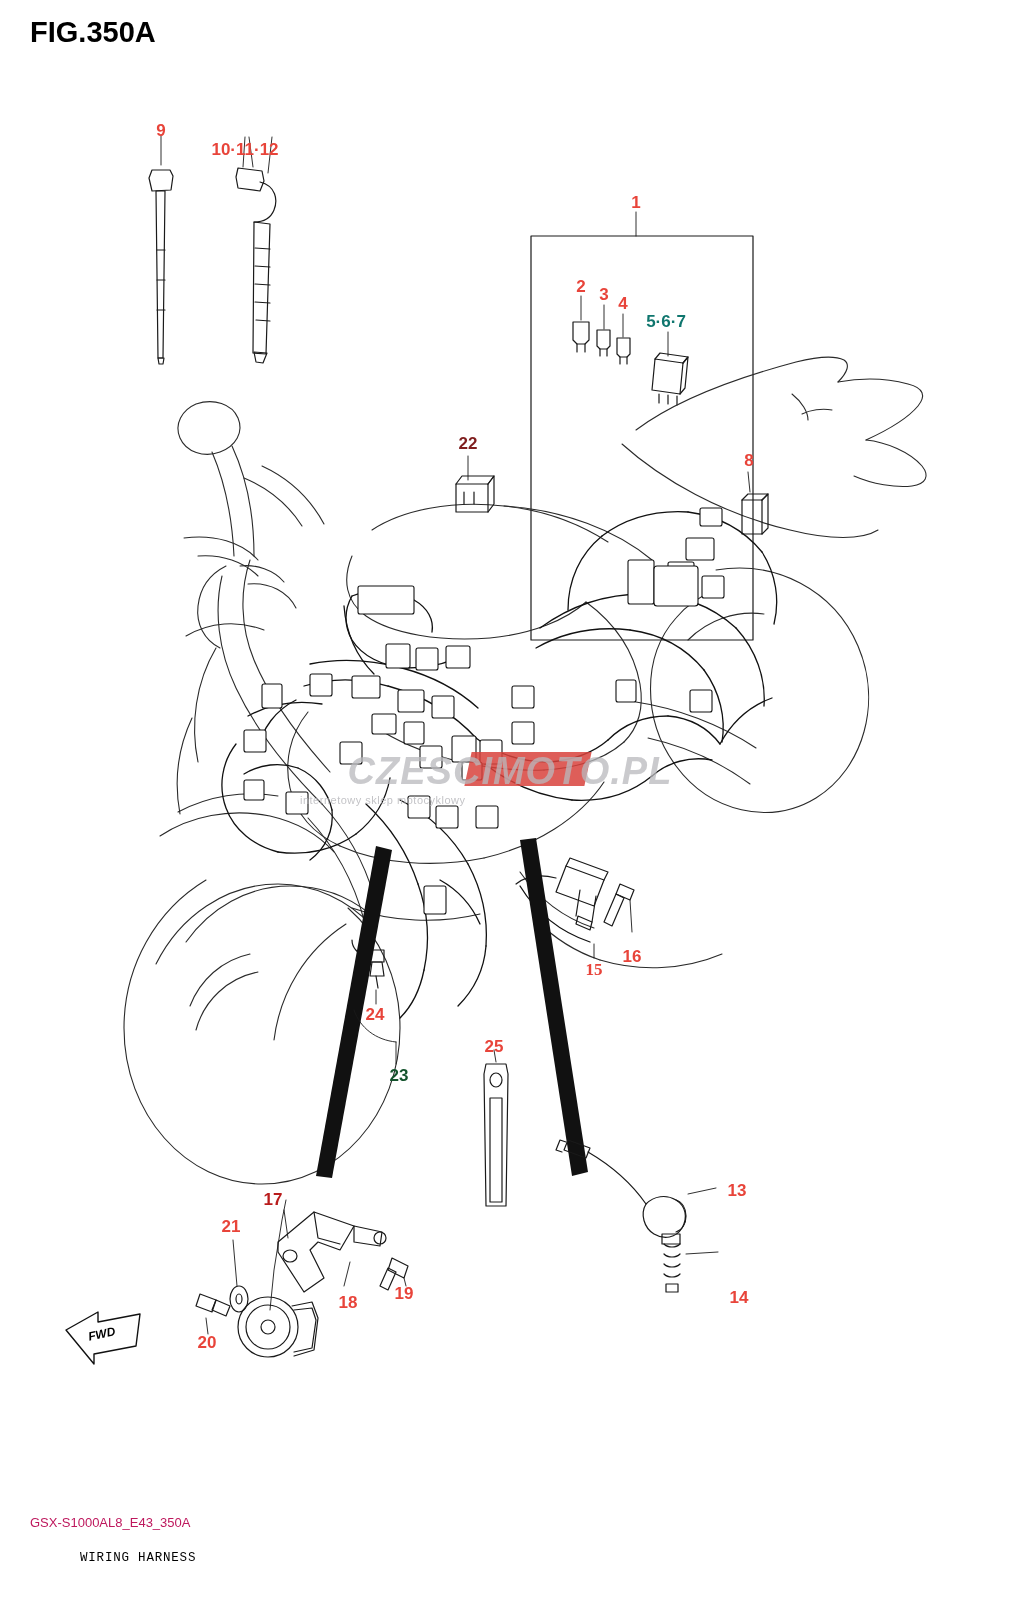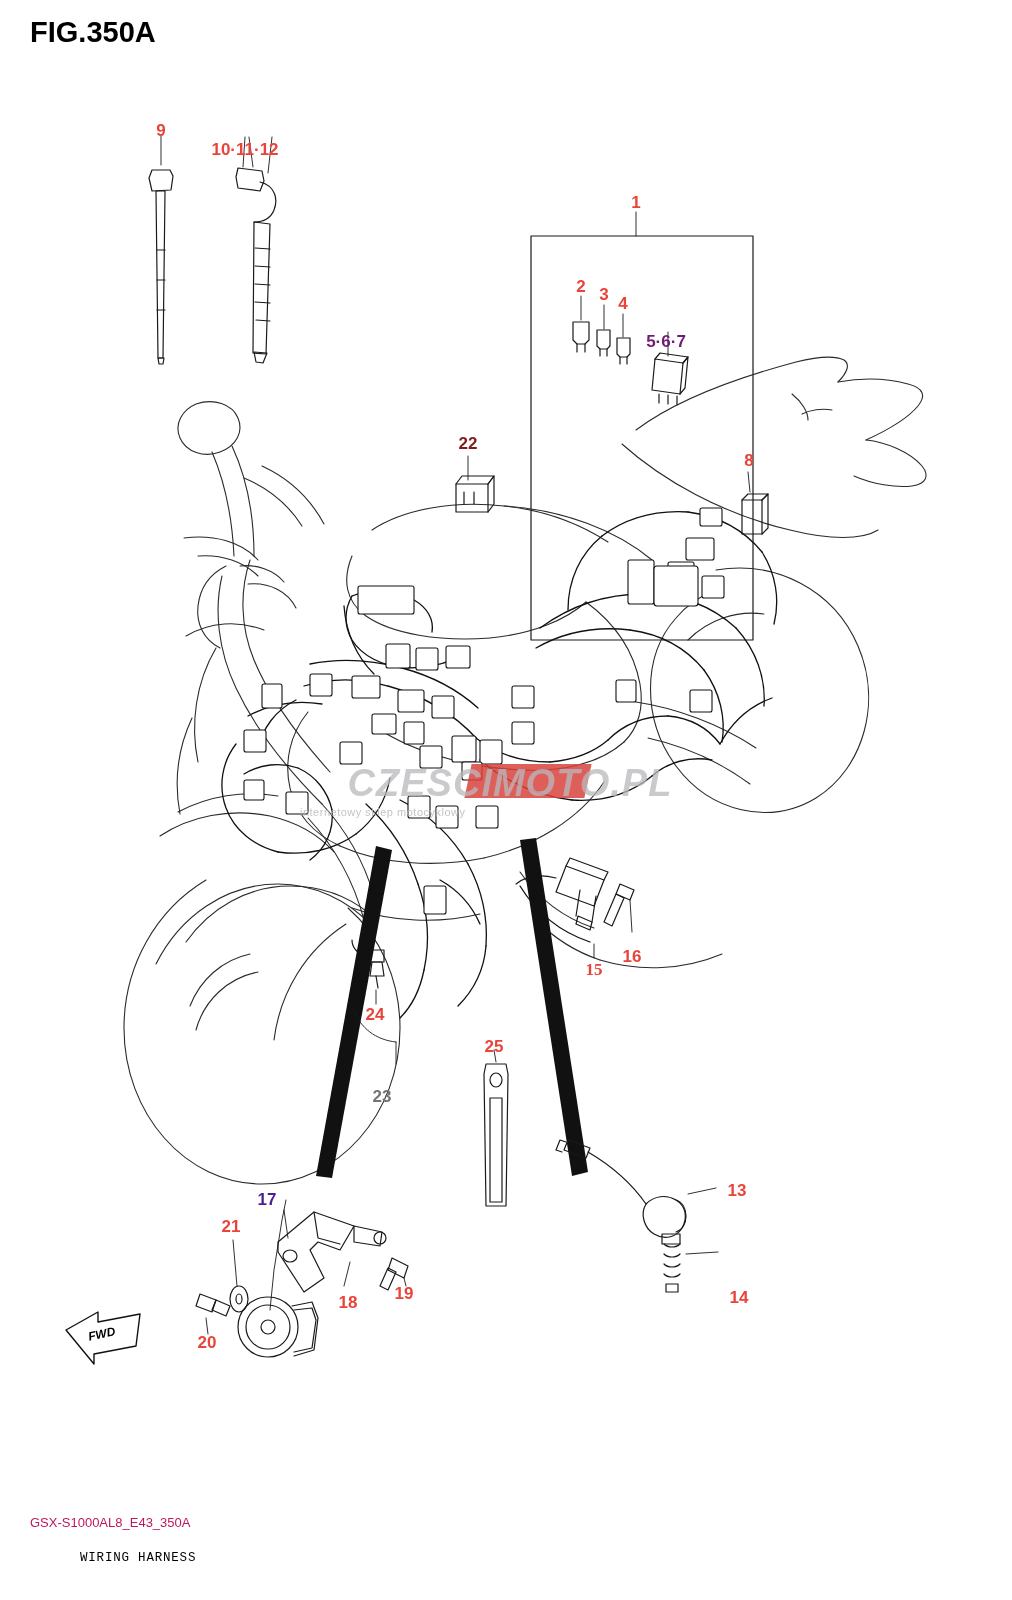--- a/index.html
+++ b/index.html
@@ -61,21 +61,20 @@
     transform: translate(-50%, -50%);
     font-family: "Liberation Sans", sans-serif;
   }
   .watermark {
     position: absolute;
     left: 300px;
     top: 750px;
     width: 420px;
     height: 70px;
     pointer-events: none;
-    margin-top: 12px;
   }
   .wm-text {
     position: absolute;
     left: 0; top: 0;
     width: 420px;
     text-align: center;
     font-size: 38px;
     font-weight: bold;
     font-style: italic;
     letter-spacing: 1px;
@@ -435,31 +434,31 @@
     <div class="wm-sub">internetowy sklep motocyklowy</div>
   </div>
 
   <div id="callout-layer">
       <div class="callout" style="left: 161px; top: 131px; color: rgb(232, 68, 58);">9</div>
       <div class="callout" style="left: 245px; top: 130px; color: rgb(232, 68, 58); margin-top: 20px;">10·11·12</div>
       <div class="callout" style="left: 636px; top: 203px; color: rgb(232, 68, 58);">1</div>
       <div class="callout" style="left: 581px; top: 287px; color: rgb(232, 68, 58);">2</div>
       <div class="callout" style="left: 604px; top: 295px; color: rgb(232, 68, 58);">3</div>
       <div class="callout" style="left: 623px; top: 304px; color: rgb(232, 68, 58);">4</div>
-      <div class="callout" style="left: 666px; top: 322px; color: #701a75; margin-top: 20px;">5·6·7</div>
+      <div class="callout" style="left: 666px; top: 322px; color: #0f766e;">5·6·7</div>
       <div class="callout" style="left: 468px; top: 444px; color: #7f1d1d;">22</div>
       <div class="callout" style="left: 749px; top: 461px; color: rgb(232, 68, 58);">8</div>
       <div class="callout" style="left: 594px; top: 970px; color: rgb(232, 68, 58); font-family: Liberation Serif, serif;">15</div>
       <div class="callout" style="left: 632px; top: 957px; color: rgb(232, 68, 58);">16</div>
       <div class="callout" style="left: 375px; top: 1015px; color: rgb(232, 68, 58);">24</div>
-      <div class="callout" style="left: 382px; top: 1076px; color: #737373; margin-top: 21px;">23</div>
+      <div class="callout" style="left: 399px; top: 1076px; color: #14532d;">23</div>
       <div class="callout" style="left: 494px; top: 1047px; color: rgb(232, 68, 58);">25</div>
       <div class="callout" style="left: 737px; top: 1191px; color: rgb(232, 68, 58);">13</div>
       <div class="callout" style="left: 739px; top: 1298px; color: rgb(232, 68, 58); text-align: center;">14</div>
-      <div class="callout" style="left: 267px; top: 1200px; color: #4c1d95;">17</div>
+      <div class="callout" style="left: 273px; top: 1200px; color: #b91c1c;">17</div>
       <div class="callout" style="left: 231px; top: 1227px; color: rgb(232, 68, 58);">21</div>
       <div class="callout" style="left: 348px; top: 1303px; color: rgb(232, 68, 58); text-align: center;">18</div>
       <div class="callout" style="left: 404px; top: 1294px; color: rgb(232, 68, 58);">19</div>
       <div class="callout" style="left: 207px; top: 1343px; color: rgb(232, 68, 58);">20</div>
     </div>
 
   <div class="footer-code">GSX-S1000AL8_E43_350A</div>
   <div class="footer-title">WIRING HARNESS</div>
 
 </div>

